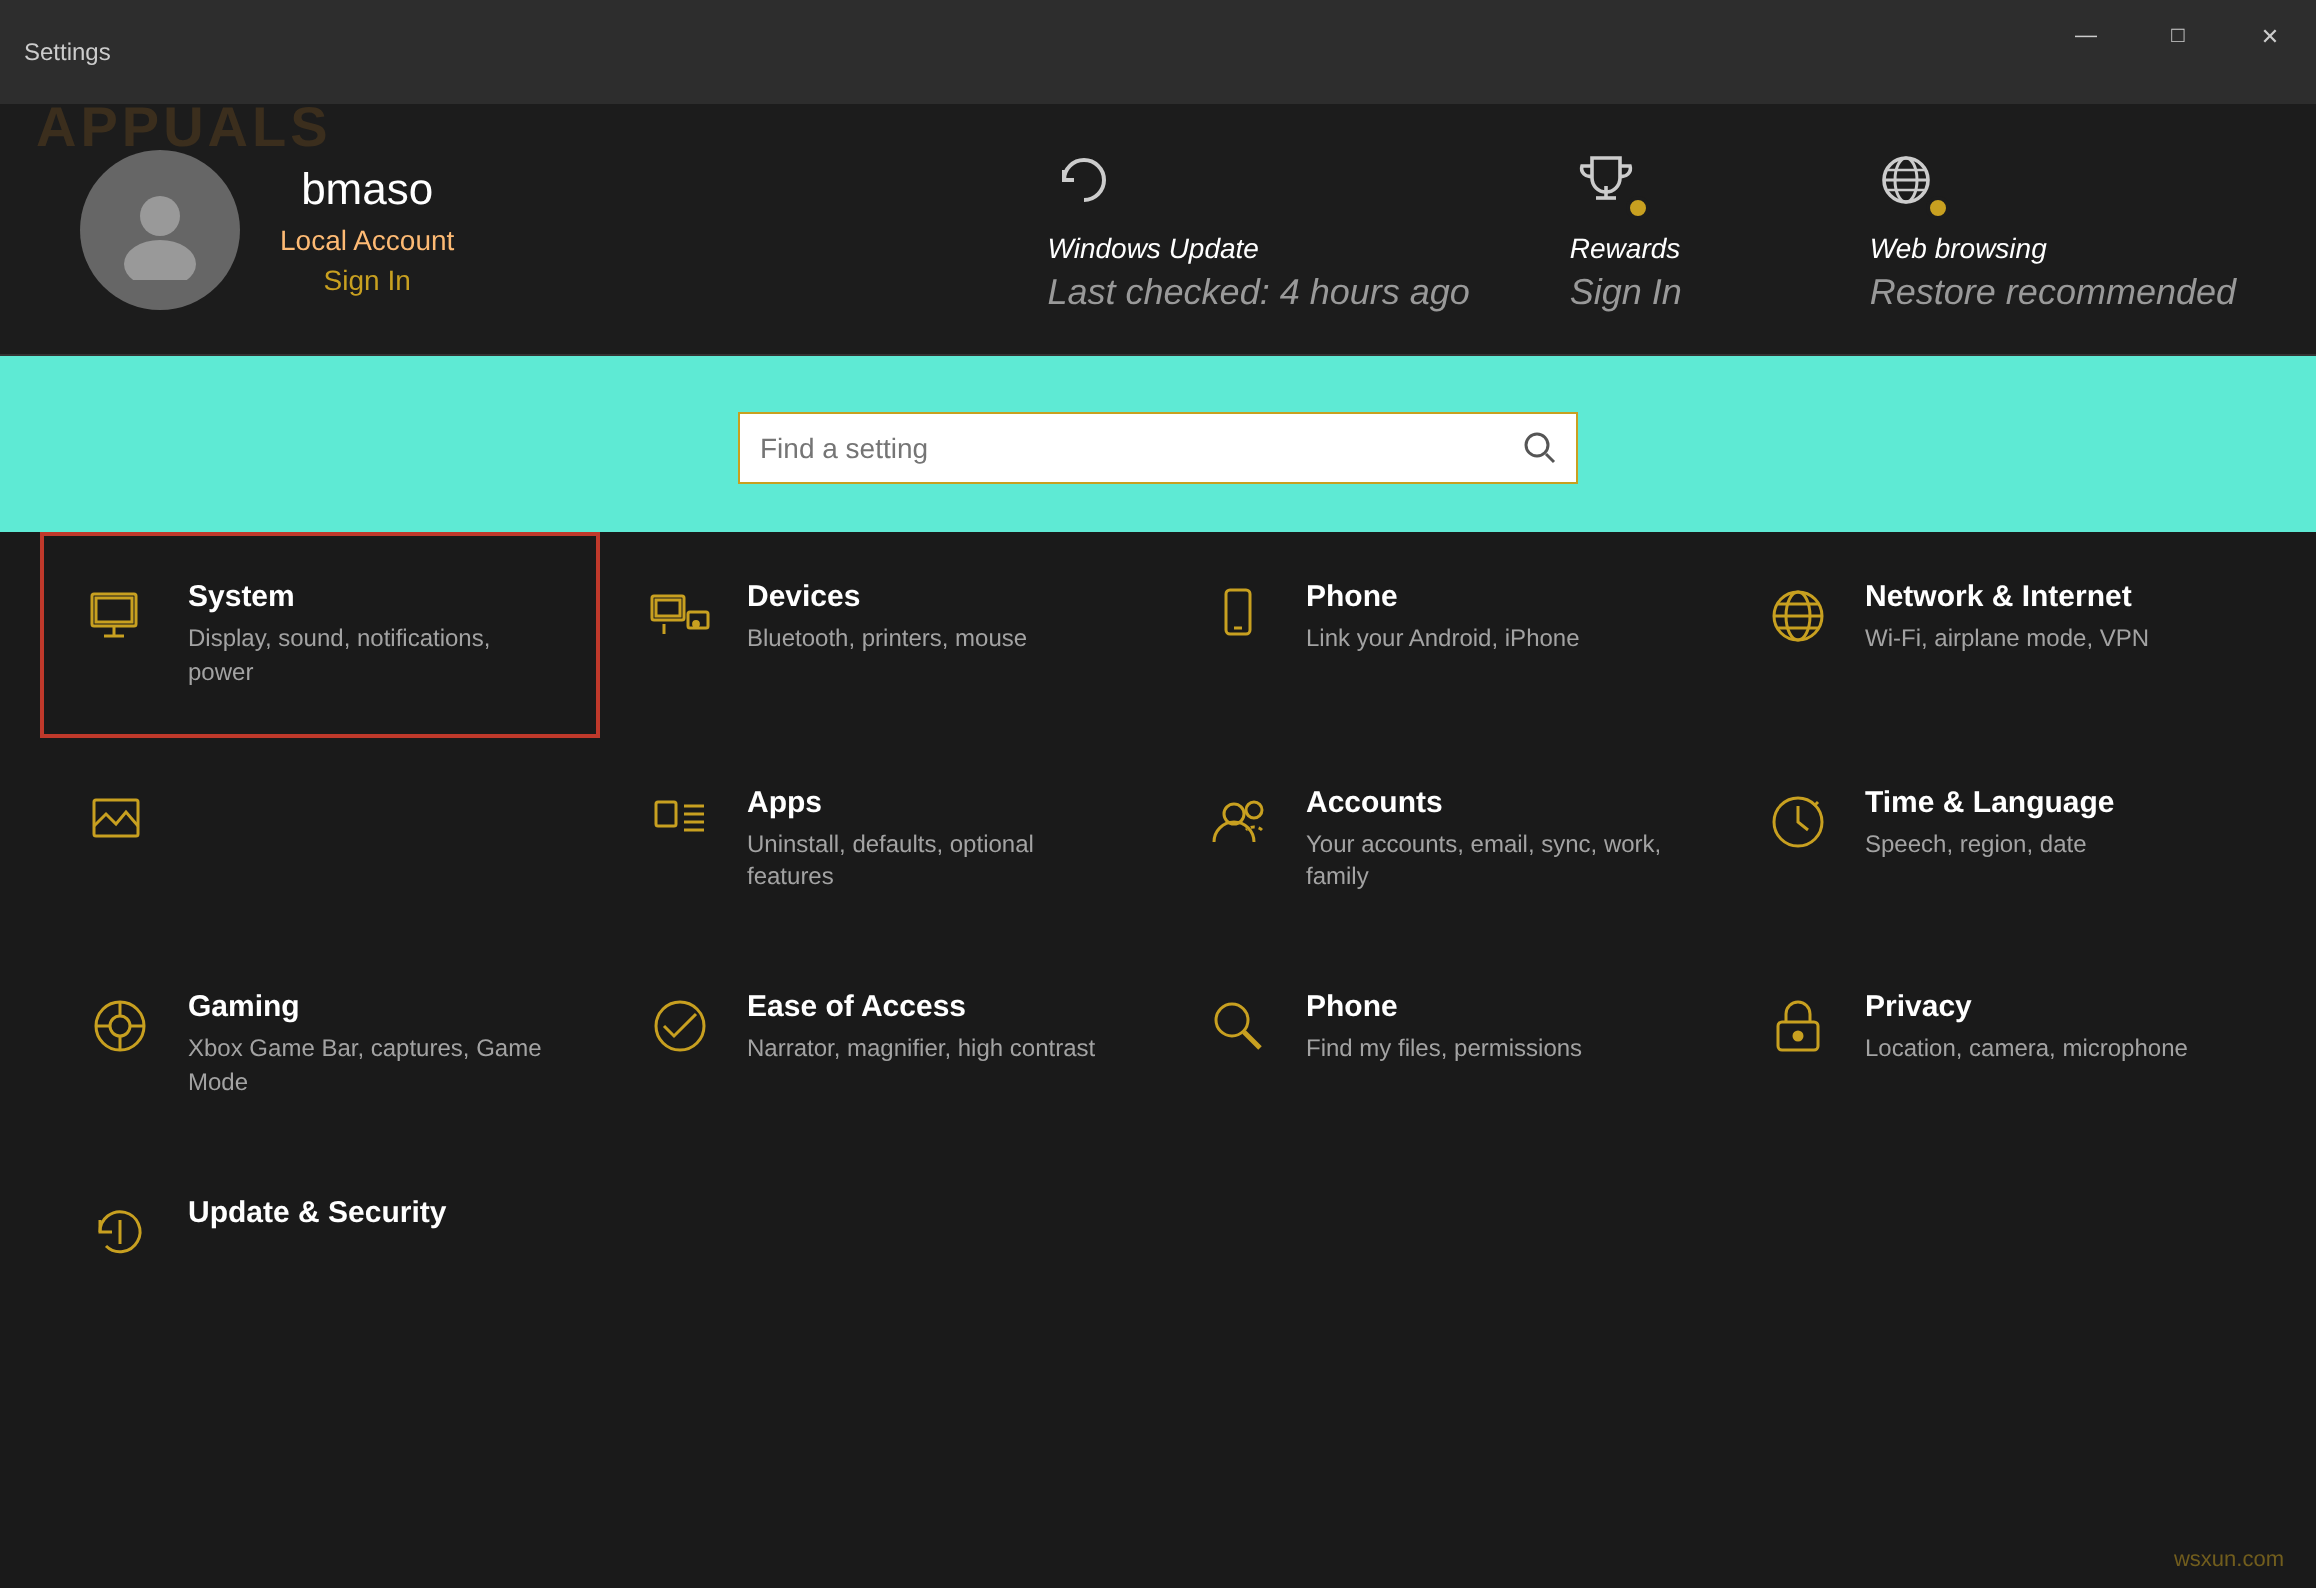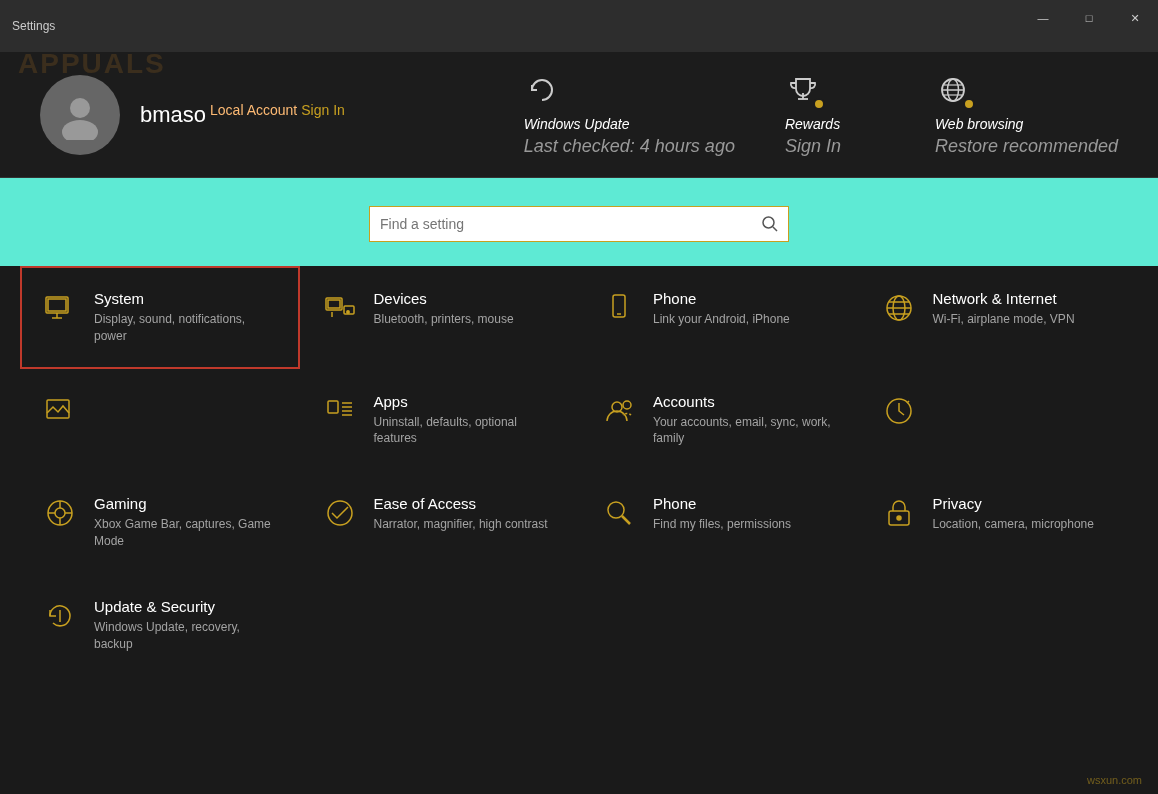--- a/index.html
+++ b/index.html
@@ -64,21 +64,21 @@
       width: 80px;
       height: 80px;
       border-radius: 50%;
       background: #666;
       display: flex;
       align-items: center;
       justify-content: center;
       flex-shrink: 0;
     }
     .avatar svg { width: 50px; height: 50px; fill: #999; }
-    .profile-info { display: flex; flex-direction: row; gap: 4px; text-align: center; }
+    .profile-info { display: flex; flex-direction: column; gap: 4px; text-align: center; }
     .profile-name { font-size: 22px; font-weight: 300; color: #fff; }
     .profile-type { font-size: 14px; color: #fdba74; }
     .profile-signin { font-size: 14px; color: #c8a020; cursor: pointer; }
     .header-widgets {
       display: flex;
       gap: 50px;
       align-items: flex-start;
     }
     .widget {
       display: flex;
@@ -181,21 +181,21 @@
     .setting-icon {
       width: 36px;
       height: 36px;
       flex-shrink: 0;
       display: flex;
       align-items: center;
       justify-content: center;
     }
     .setting-icon svg { width: 32px; height: 32px; stroke: #c8a020; fill: none; stroke-width: 1.5; }
     .setting-text { display: flex; flex-direction: column; gap: 4px; }
-    .setting-name { font-size: 15px; color: #fff; font-weight: 400; }
+    .setting-name { font-size: 15px; color: #fff; font-weight: 700; }
     .setting-desc { font-size: 12px; color: #a3a3a3; line-height: 1.4; }
 
     
     .bottom-watermark {
       position: absolute;
       bottom: 8px;
       right: 16px;
       font-size: 11px;
       color: rgba(200,160,32,0.5);
     }
@@ -386,20 +386,24 @@
     </div>
   </div>
     <div class="setting-item">
     <div class="setting-icon">
       <svg viewBox="0 0 32 32" fill="none" stroke="#c8a020" stroke-width="1.5">
           <circle cx="16" cy="16" r="12"></circle>
           <polyline points="16,8 16,16 21,20"></polyline>
           <line x1="24" y1="8" x2="26" y2="6"></line>
         </svg>
     </div>
+    <div class="setting-text">
+      <span class="setting-name">Time &amp; Language</span>
+      <span class="setting-desc">Speech, region, date</span>
+    </div>
   </div>
     <div class="setting-item">
     <div class="setting-icon">
       <svg viewBox="0 0 32 32" fill="none" stroke="#c8a020" stroke-width="1.5">
           <circle cx="16" cy="16" r="12"></circle>
           <circle cx="16" cy="16" r="5"></circle>
           <line x1="16" y1="4" x2="16" y2="11"></line>
           <line x1="16" y1="21" x2="16" y2="28"></line>
           <line x1="4" y1="16" x2="11" y2="16"></line>
           <line x1="21" y1="16" x2="28" y2="16"></line>
@@ -450,18 +454,17 @@
     <div class="setting-item">
     <div class="setting-icon">
       <svg viewBox="0 0 32 32" fill="none" stroke="#c8a020" stroke-width="1.5">
           <path d="M6 16 a10 10 0 1 1 3 7"></path>
           <polyline points="6,10 6,16 12,16"></polyline>
           <polyline points="16,10 16,22"></polyline>
         </svg>
     </div>
     <div class="setting-text">
       <span class="setting-name">Update &amp; Security</span>
-      <span class="setting-desc">Windows Update, recovery, backup</span>
     </div>
   </div>
   </div>
 
 <div class="bottom-watermark">wsxun.com</div>
 
 </body></html>

